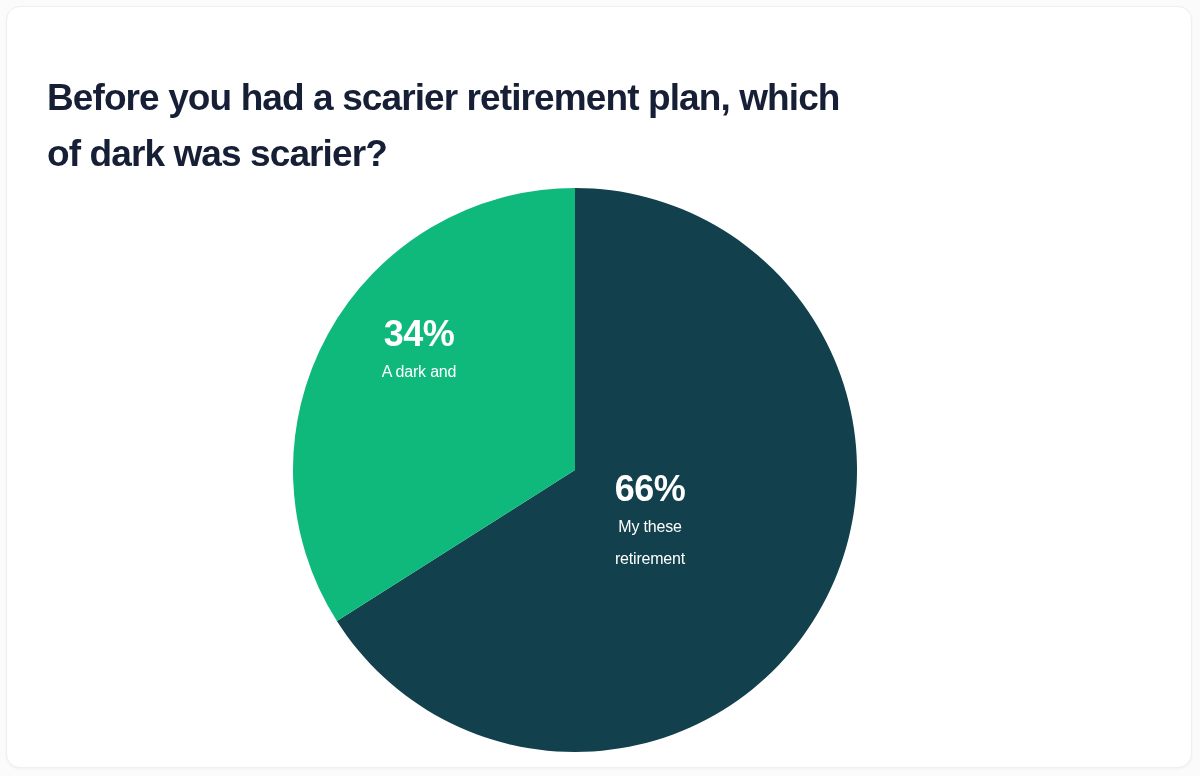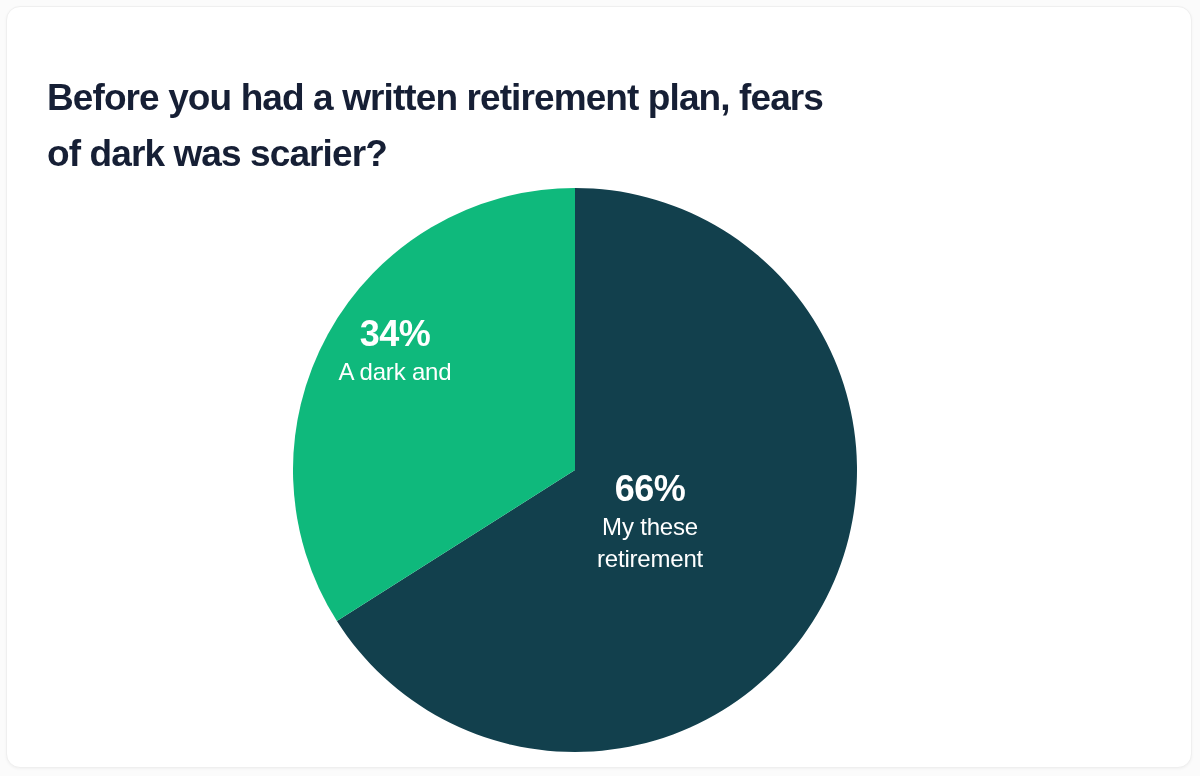--- a/index.html
+++ b/index.html
@@ -68,48 +68,48 @@
   }
   .slice-pct {
     display: block;
     font-size: 36px;
     line-height: 44px;
     font-weight: 700;
     letter-spacing: -0.5px;
   }
   .slice-text {
     display: block;
-    font-size: 24px;
+    font-size: 16px;
     line-height: 31.5px;
     font-weight: 400;
     letter-spacing: -0.2px;
   }
 
   
   #label-green {
-    left: 4px;
+    left: 28px;
     top: 124px;
     width: 196px;
   }
   
   #label-dark {
     left: 262px;
     top: 279px;
     width: 190px;
   }
 </style>
 </head>
 <body>
 
 <div id="stage">
 
   <div id="card">
 
     <h1 id="title">
-      <span class="tline">Before you had a written retirement plan, fears</span>
+      <span class="tline">Before you had a scarier retirement plan, which</span>
       <span class="tline">of dark was scarier?</span>
     </h1>
 
     <div id="pie-wrap">
 
       <svg id="pie-svg" viewBox="0 0 564 564">
 
         <path d="M 282 282 L 282.000 0.000 A 282 282 0 1 1 43.900 433.103 Z" fill="#12404d"></path>
 
         <path d="M 282 282 L 43.900 433.103 A 282 282 0 0 1 282.000 0.000 Z" fill="#0fb97c"></path>

